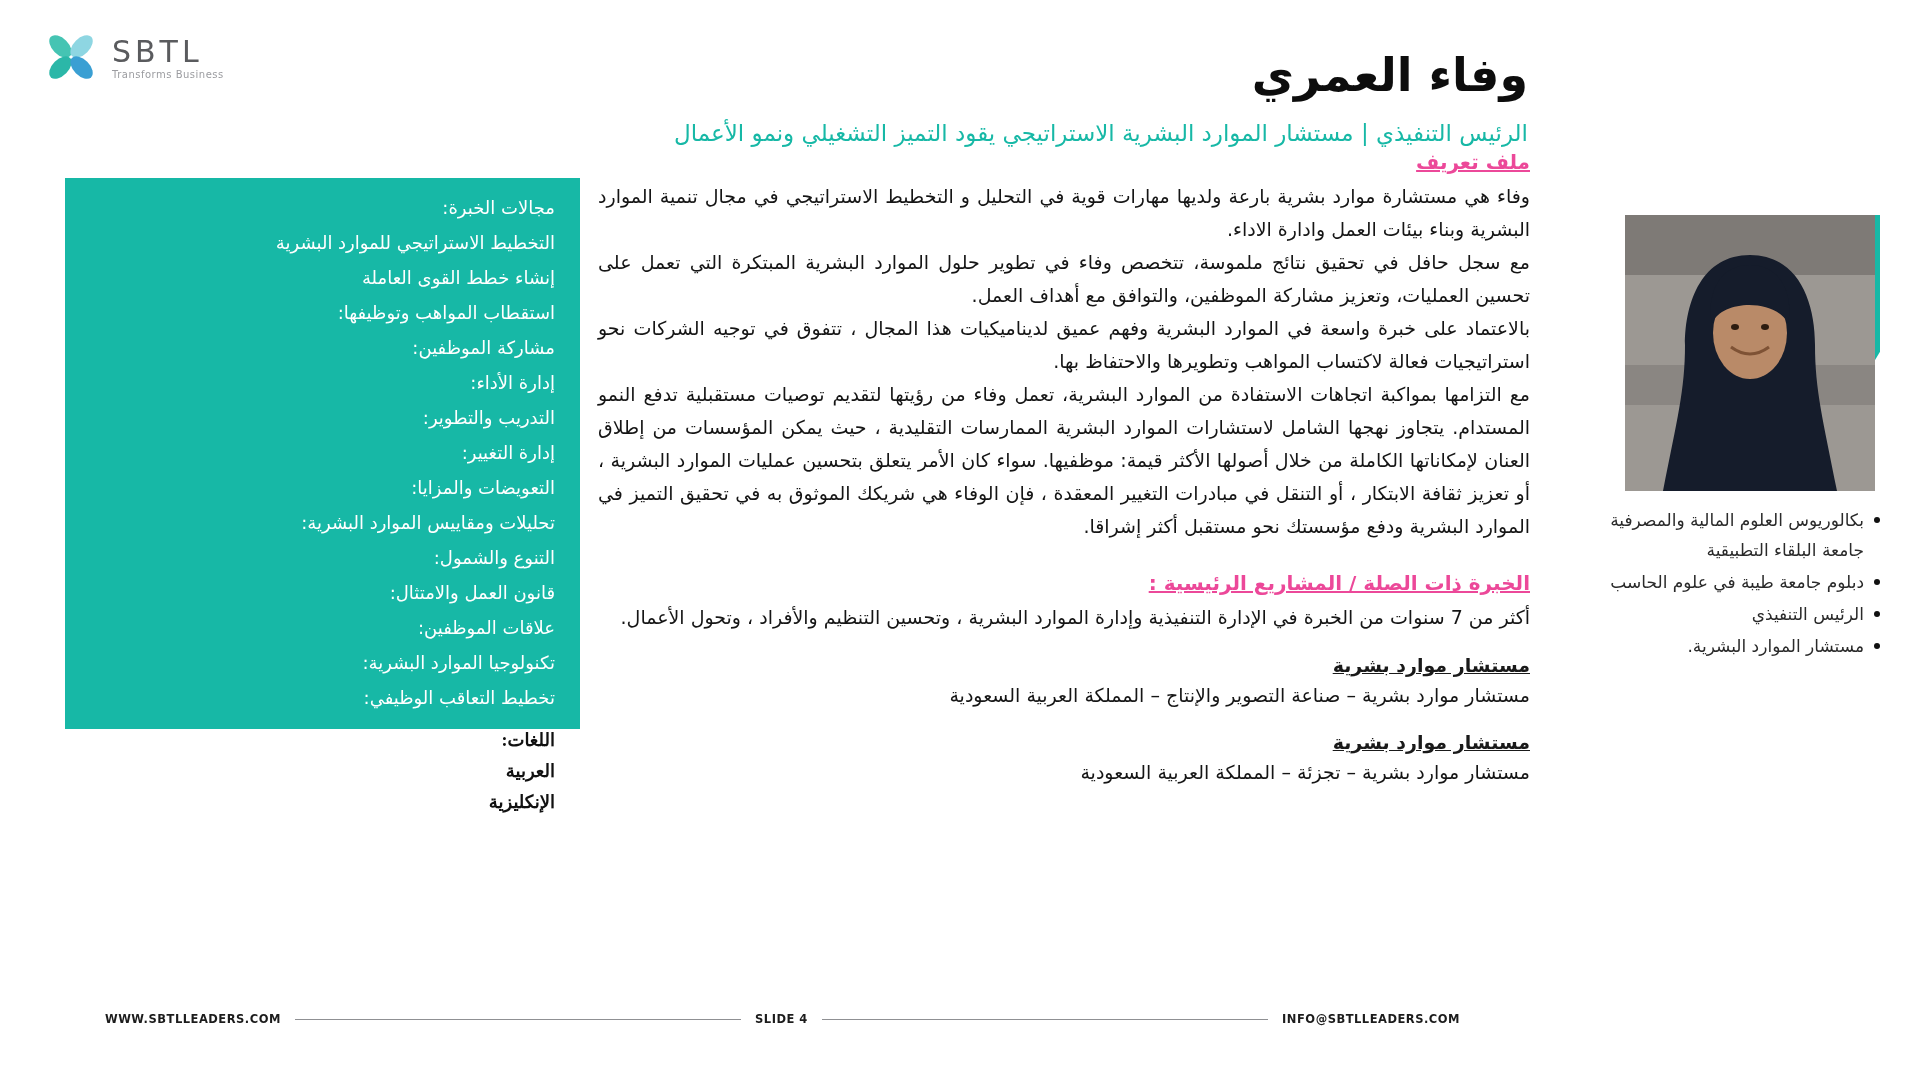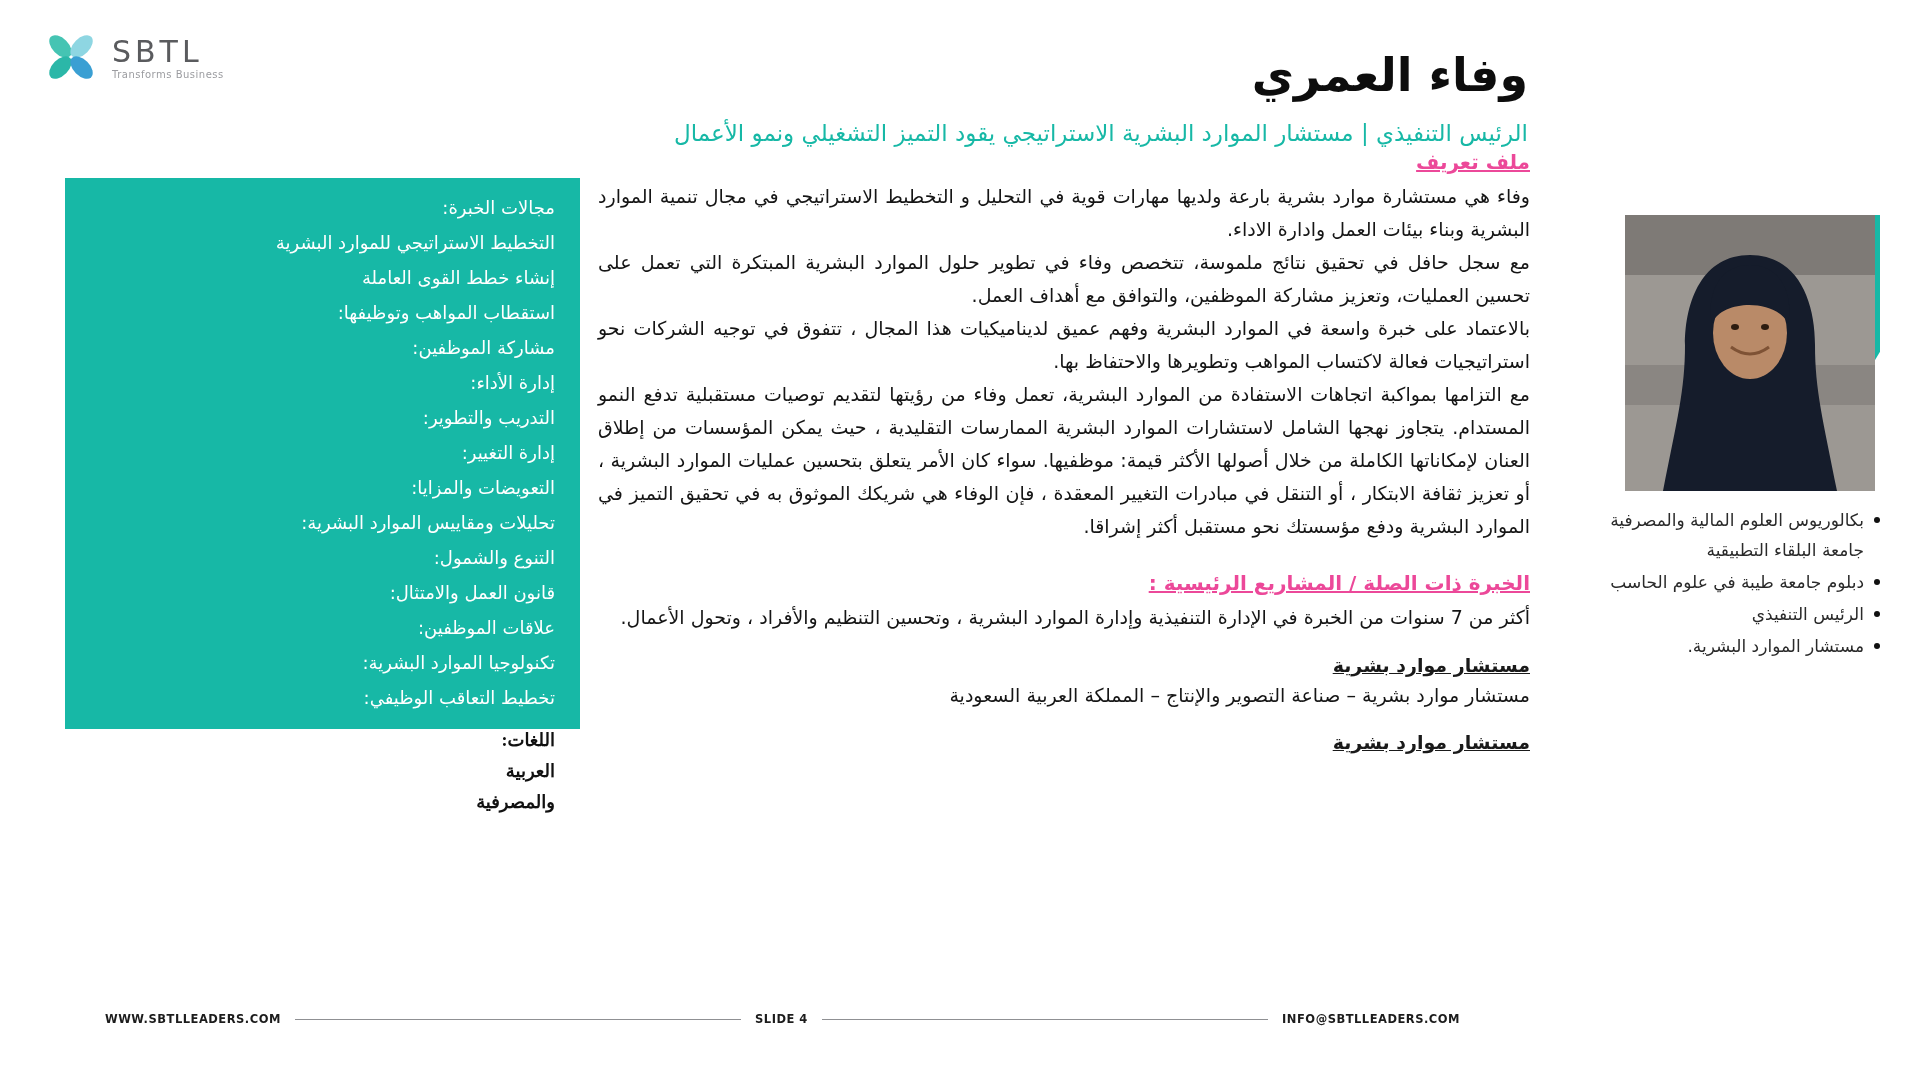--- a/index.html
+++ b/index.html
@@ -85,21 +85,21 @@
     <div class="expertise-item">التنوع والشمول:</div>
     <div class="expertise-item">قانون العمل والامتثال:</div>
     <div class="expertise-item">علاقات الموظفين:</div>
     <div class="expertise-item">تكنولوجيا الموارد البشرية:</div>
     <div class="expertise-item">تخطيط التعاقب الوظيفي:</div>
   </div>
 
   <div class="languages">
     <div>اللغات:</div>
     <div>العربية</div>
-    <div>والمصرفية</div>
+    <div>الإنكليزية</div>
   </div>
 
   <div class="photo-ribbon"></div>
   <div class="photo">
     <svg width="250" height="276" viewBox="0 0 250 276">
       <rect width="250" height="276" fill="#9c9893"></rect>
       <rect y="0" width="250" height="60" fill="#7e7a76"></rect>
       <rect y="150" width="250" height="40" fill="#8a8682"></rect>
       <path d="M125 40 C78 40 60 85 60 130 C60 175 52 205 38 276 L212 276 C198 205 190 175 190 130 C190 85 172 40 125 40 Z" fill="#151c2b"></path>
       <ellipse cx="125" cy="118" rx="37" ry="46" fill="#b98a68"></ellipse>
@@ -137,20 +137,21 @@
     <p class="para">بالاعتماد على خبرة واسعة في الموارد البشرية وفهم عميق لديناميكيات هذا المجال ، تتفوق في توجيه الشركات نحو استراتيجيات فعالة لاكتساب المواهب وتطويرها والاحتفاظ بها.</p>
     <p class="para">مع التزامها بمواكبة اتجاهات الاستفادة من الموارد البشرية، تعمل وفاء من رؤيتها لتقديم توصيات مستقبلية تدفع النمو المستدام. يتجاوز نهجها الشامل لاستشارات الموارد البشرية الممارسات التقليدية ، حيث يمكن المؤسسات من إطلاق العنان لإمكاناتها الكاملة من خلال أصولها الأكثر قيمة: موظفيها. سواء كان الأمر يتعلق بتحسين عمليات الموارد البشرية ، أو تعزيز ثقافة الابتكار ، أو التنقل في مبادرات التغيير المعقدة ، فإن الوفاء هي شريكك الموثوق به في تحقيق التميز في الموارد البشرية ودفع مؤسستك نحو مستقبل أكثر إشراقا.</p>
 
     <div class="h-section exp-heading">الخبرة ذات الصلة / المشاريع الرئيسية :</div>
     <p class="para">أكثر من 7 سنوات من الخبرة في الإدارة التنفيذية وإدارة الموارد البشرية ، وتحسين التنظيم والأفراد ، وتحول الأعمال.</p>
 
     <div class="role-title">مستشار موارد بشرية</div>
     <div class="role-detail">مستشار موارد بشرية – صناعة التصوير والإنتاج – المملكة العربية السعودية</div>
 
     <div class="role-title">مستشار موارد بشرية</div>
+    <div class="role-detail">مستشار موارد بشرية – تجزئة – المملكة العربية السعودية</div>
   </div>
 
   <div class="footer">
     <span class="footer-text">WWW.SBTLLEADERS.COM</span>
     <span class="footer-rule"></span>
     <span class="footer-text">SLIDE 4</span>
     <span class="footer-rule"></span>
     <span class="footer-text">INFO@SBTLLEADERS.COM</span>
   </div>
 

